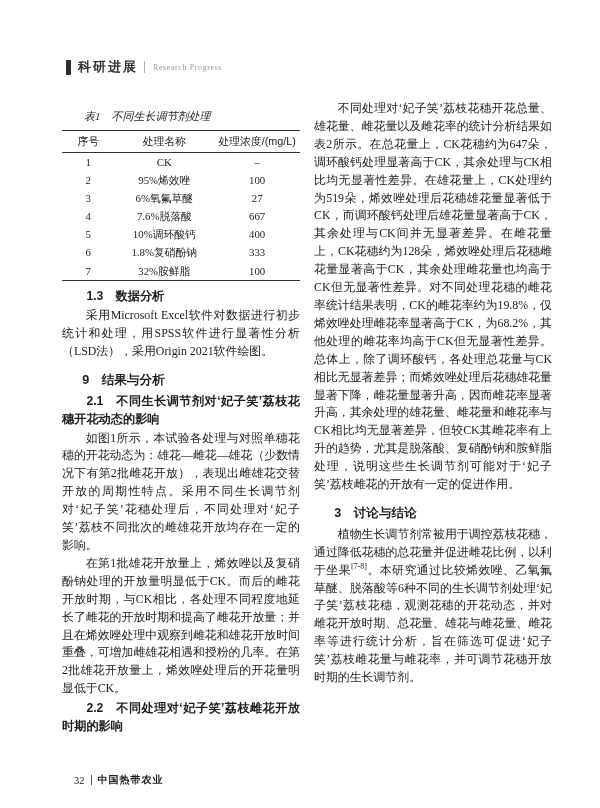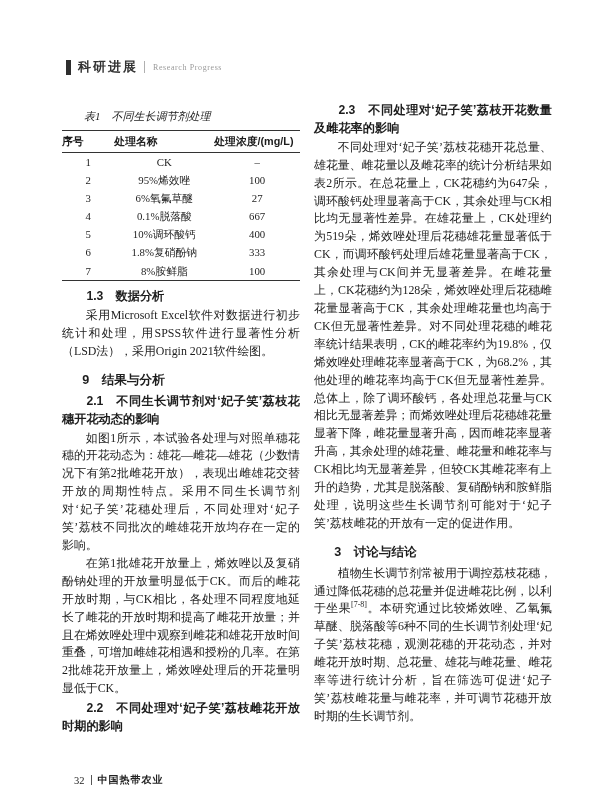--- a/index.html
+++ b/index.html
@@ -52,21 +52,21 @@
     margin:8px 0 4px;text-indent:2em;
   }
   table.treatments{
     width:100%;border-collapse:collapse;
     border-top:1.5px solid #333;border-bottom:1.5px solid #333;
     font-size:10.8px;line-height:13px;
     margin-bottom:7px;
   }
   table.treatments th{
     font-family:"Liberation Sans","DejaVu Sans",sans-serif;
-    font-weight:bold;
+    font-weight:normal;text-align:center;
     border-bottom:1px solid #333;
     padding:4px 0;
   }
   table.treatments td{
     text-align:center;padding:2.6px 0;font-style:normal;
   }
   table.treatments td.name{}
   .c-no{width:22%;} .c-name{width:42%;} .c-conc{width:36%;}
   
   .ftr{
@@ -117,56 +117,55 @@
             <td class="name">95%烯效唑</td>
             <td>100</td>
           </tr>
           <tr>
             <td>3</td>
             <td class="name">6%氧氟草醚</td>
             <td>27</td>
           </tr>
           <tr>
             <td>4</td>
-            <td class="name">0.1%脱落酸</td>
+            <td class="name">7.6%脱落酸</td>
             <td>667</td>
           </tr>
           <tr>
             <td>5</td>
             <td class="name">10%调环酸钙</td>
             <td>400</td>
           </tr>
           <tr>
             <td>6</td>
             <td class="name">1.8%复硝酚钠</td>
             <td>333</td>
           </tr>
           <tr>
             <td>7</td>
-            <td class="name">8%胺鲜脂</td>
+            <td class="name">32%胺鲜脂</td>
             <td>100</td>
           </tr>
         </tbody>
       </table>
 
       <div class="h-sub">1.3　数据分析</div>
       <p>采用Microsoft Excel软件对数据进行初步统计和处理，用SPSS软件进行显著性分析（LSD法），采用Origin 2021软件绘图。</p>
 
       <div class="h-main">9　结果与分析</div>
       <div class="h-sub">2.1　不同生长调节剂对‘妃子笑’荔枝花穗开花动态的影响</div>
       <p>如图1所示，本试验各处理与对照单穗花穗的开花动态为：雄花—雌花—雄花（少数情况下有第2批雌花开放），表现出雌雄花交替开放的周期性特点。采用不同生长调节剂对‘妃子笑’花穗处理后，不同处理对‘妃子笑’荔枝不同批次的雌雄花开放均存在一定的影响。</p>
       <p>在第1批雄花开放量上，烯效唑以及复硝酚钠处理的开放量明显低于CK。而后的雌花开放时期，与CK相比，各处理不同程度地延长了雌花的开放时期和提高了雌花开放量；并且在烯效唑处理中观察到雌花和雄花开放时间重叠，可增加雌雄花相遇和授粉的几率。在第2批雄花开放量上，烯效唑处理后的开花量明显低于CK。</p>
 
       <div class="h-sub">2.2　不同处理对‘妃子笑’荔枝雌花开放时期的影响</div>
 
     </div>
 
     <div class="col">
 
-      <div class="h-sub">2.3　不同处理对‘妃子笑’荔枝开花数量及雌花率的影响</div>
       <p>不同处理对‘妃子笑’荔枝花穗开花总量、雄花量、雌花量以及雌花率的统计分析结果如表2所示。在总花量上，CK花穗约为647朵，调环酸钙处理显著高于CK，其余处理与CK相比均无显著性差异。在雄花量上，CK处理约为519朵，烯效唑处理后花穗雄花量显著低于CK，而调环酸钙处理后雄花量显著高于CK，其余处理与CK间并无显著差异。在雌花量上，CK花穗约为128朵，烯效唑处理后花穗雌花量显著高于CK，其余处理雌花量也均高于CK但无显著性差异。对不同处理花穗的雌花率统计结果表明，CK的雌花率约为19.8%，仅烯效唑处理雌花率显著高于CK，为68.2%，其他处理的雌花率均高于CK但无显著性差异。总体上，除了调环酸钙，各处理总花量与CK相比无显著差异；而烯效唑处理后花穗雄花量显著下降，雌花量显著升高，因而雌花率显著升高，其余处理的雄花量、雌花量和雌花率与CK相比均无显著差异，但较CK其雌花率有上升的趋势，尤其是脱落酸、复硝酚钠和胺鲜脂处理，说明这些生长调节剂可能对于‘妃子笑’荔枝雌花的开放有一定的促进作用。</p>
 
       <div class="h-main">3　讨论与结论</div>
       <p><span>植物生长调节剂常被用于调控荔枝花穗，通过降低花穗的总花量并促进雌花比例，以利于坐果</span><sup>[7-8]</sup><span>。本研究通过比较烯效唑、乙氧氟草醚、脱落酸等6种不同的生长调节剂处理‘妃子笑’荔枝花穗，观测花穗的开花动态，并对雌花开放时期、总花量、雄花与雌花量、雌花率等进行统计分析，旨在筛选可促进‘妃子笑’荔枝雌花量与雌花率，并可调节花穗开放时期的生长调节剂。</span></p>
 
     </div>
   </div>
 
   <div class="ftr">
     <span>32</span>

